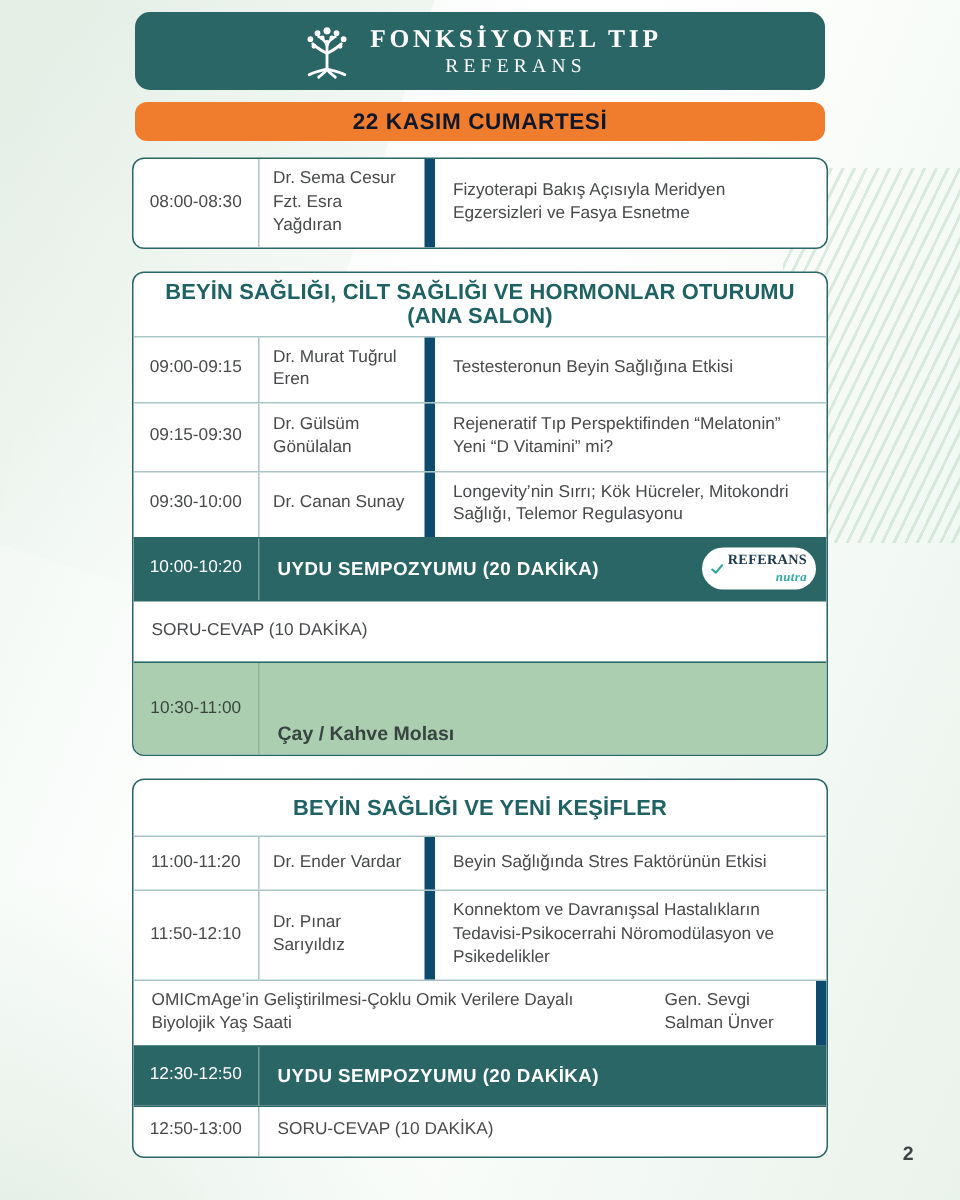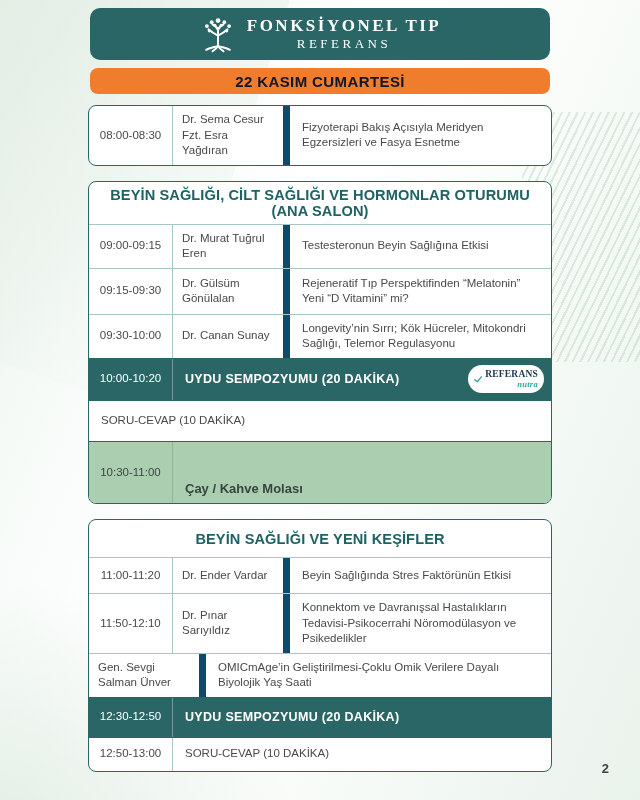--- a/index.html
+++ b/index.html
@@ -210,22 +210,22 @@
     </div>
 
 
     <div class="row h46">
       <div class="cell time">11:50-12:10</div>
       <div class="cell speaker">Dr. Pınar Sarıyıldız</div>
       <div class="cell topic">Konnektom ve Davranışsal Hastalıkların Tedavisi-Psikocerrahi Nöromodülasyon ve Psikedelikler</div>
     </div>
 
     <div class="row h42">
+      <div class="cell topic">OMICmAge’in Geliştirilmesi-Çoklu Omik Verilere Dayalı Biyolojik Yaş Saati</div>
       <div class="cell speaker">Gen. Sevgi Salman Ünver</div>
-      <div class="cell topic">OMICmAge’in Geliştirilmesi-Çoklu Omik Verilere Dayalı Biyolojik Yaş Saati</div>
     </div>
 
     <div class="row teal h40">
       <div class="cell time">12:30-12:50</div>
       <div class="cell merged">UYDU SEMPOZYUMU (20 DAKİKA)</div>
     </div>
 
     <div class="row h34 after-teal">
       <div class="cell time">12:50-13:00</div>
       <div class="cell merged">SORU-CEVAP (10 DAKİKA)</div>

